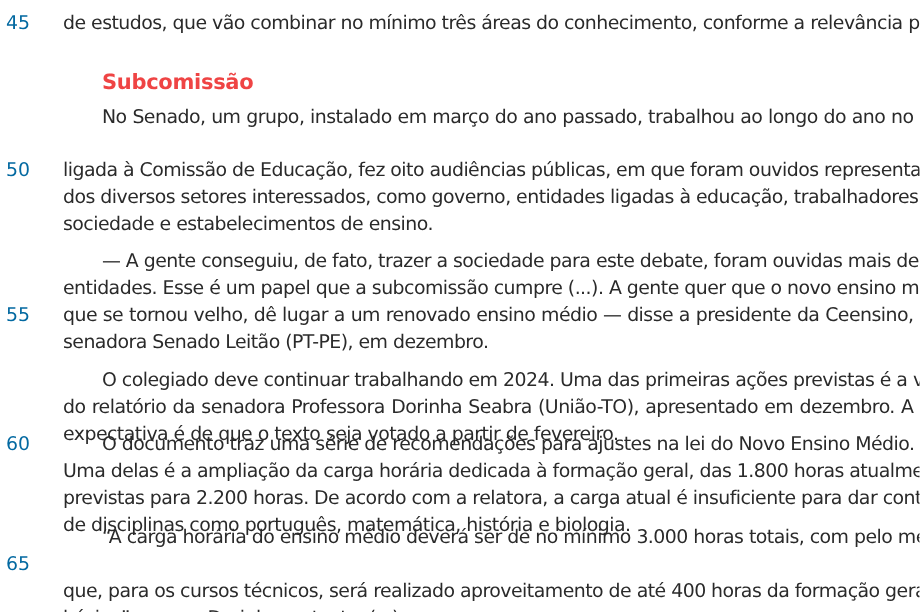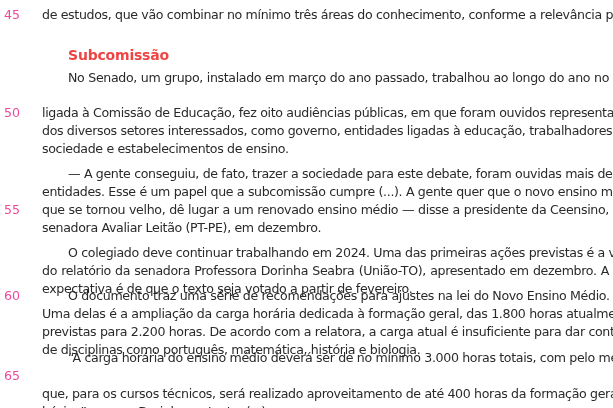--- a/index.html
+++ b/index.html
@@ -12,21 +12,21 @@
     .line {
       position: absolute; left: 42px; width: 567px;
       font-size: 12.6px; line-height: 18px; height: 18px;
       white-space: nowrap; text-align: justify; text-align-last: justify;
       letter-spacing: -0.35px;
     }
     .line.last { text-align-last: left; }
     .line.indent { padding-left: 26px; width: 541px; }
     .lnum {
       position: absolute; left: 4px; width: 22px;
-      font-size: 12.6px; line-height: 18px; color: #ec4899;
+      font-size: 12.6px; line-height: 18px; color: #0369a1;
     }
     .heading {
       position: absolute; left: 68px; font-weight: bold;
       font-size: 14px; line-height: 18px; color: #ef4444;
       letter-spacing: -0.2px;
     }
   </style>
 </head>
 <body>
 
@@ -42,21 +42,21 @@
   <div class="line" style="top:6px">de estudos, que vão combinar no mínimo três áreas do conhecimento, conforme a relevância para</div>
 
   <div class="line indent" style="top:69px">No Senado, um grupo, instalado em março do ano passado, trabalhou ao longo do ano no</div>
   <div class="line" style="top:104px">ligada à Comissão de Educação, fez oito audiências públicas, em que foram ouvidos representantes</div>
   <div class="line" style="top:122px">dos diversos setores interessados, como governo, entidades ligadas à educação, trabalhadores,</div>
   <div class="line last" style="top:140px">sociedade e estabelecimentos de ensino.</div>
 
   <div class="line indent" style="top:165px">— A gente conseguiu, de fato, trazer a sociedade para este debate, foram ouvidas mais de 30</div>
   <div class="line" style="top:183px">entidades. Esse é um papel que a subcomissão cumpre (...). A gente quer que o novo ensino médio,</div>
   <div class="line" style="top:201px">que se tornou velho, dê lugar a um renovado ensino médio — disse a presidente da Ceensino,</div>
-  <div class="line last" style="top:219px">senadora Avaliar Leitão (PT-PE), em dezembro.</div>
+  <div class="line last" style="top:219px">senadora Senado Leitão (PT-PE), em dezembro.</div>
 
   <div class="line indent" style="top:244px">O colegiado deve continuar trabalhando em 2024. Uma das primeiras ações previstas é a votação</div>
   <div class="line last" style="top:280px">expectativa é de que o texto seja votado a partir de fevereiro.</div>
   <div class="line" style="top:262px">do relatório da senadora Professora Dorinha Seabra (União-TO), apresentado em dezembro. A</div>
 
   <div class="line indent" style="top:287px">O documento traz uma série de recomendações para ajustes na lei do Novo Ensino Médio.</div>
   <div class="line" style="top:305px">Uma delas é a ampliação da carga horária dedicada à formação geral, das 1.800 horas atualmente</div>
   <div class="line" style="top:323px">previstas para 2.200 horas. De acordo com a relatora, a carga atual é insuficiente para dar conta</div>
   <div class="line last" style="top:341px">de disciplinas como português, matemática, história e biologia.</div>
 

